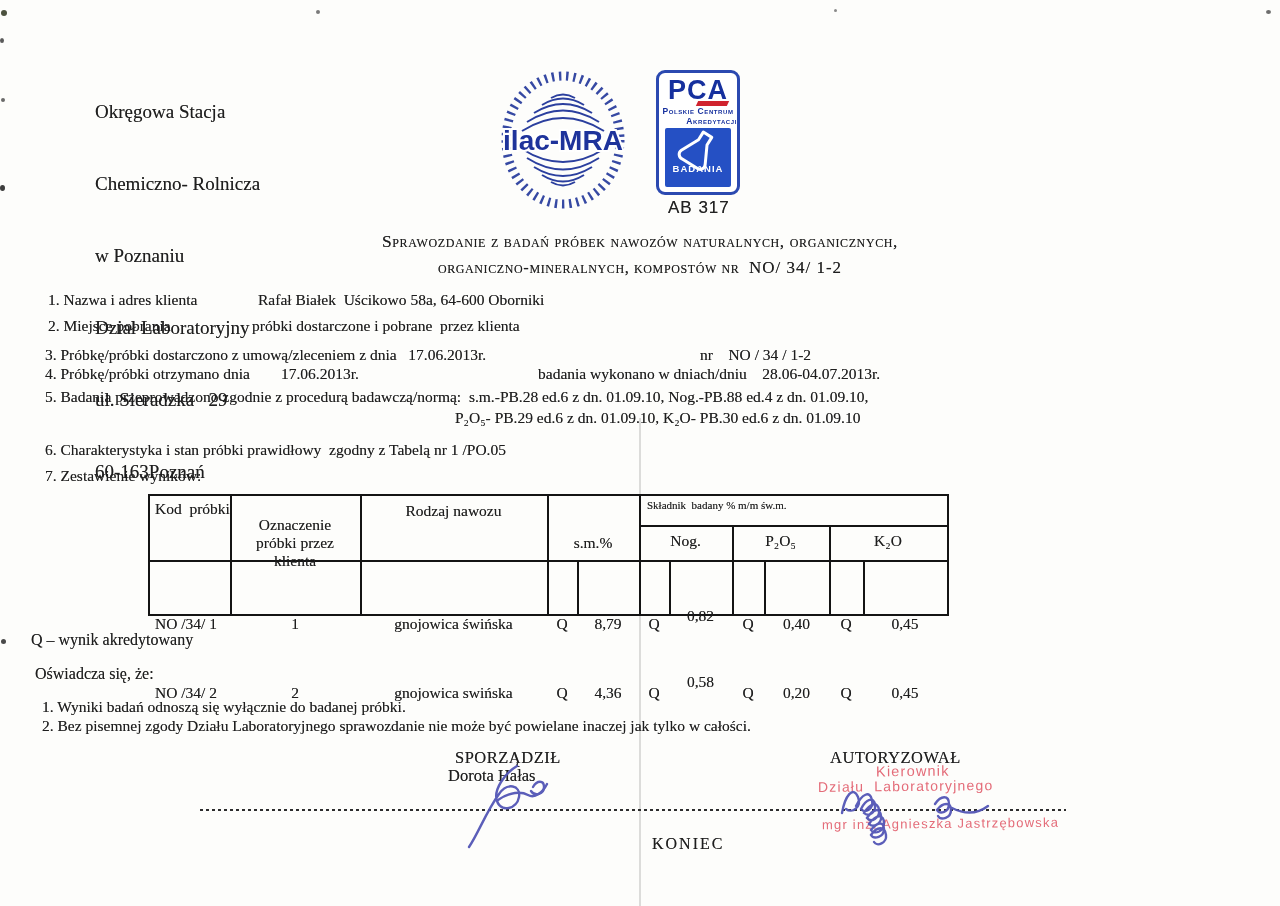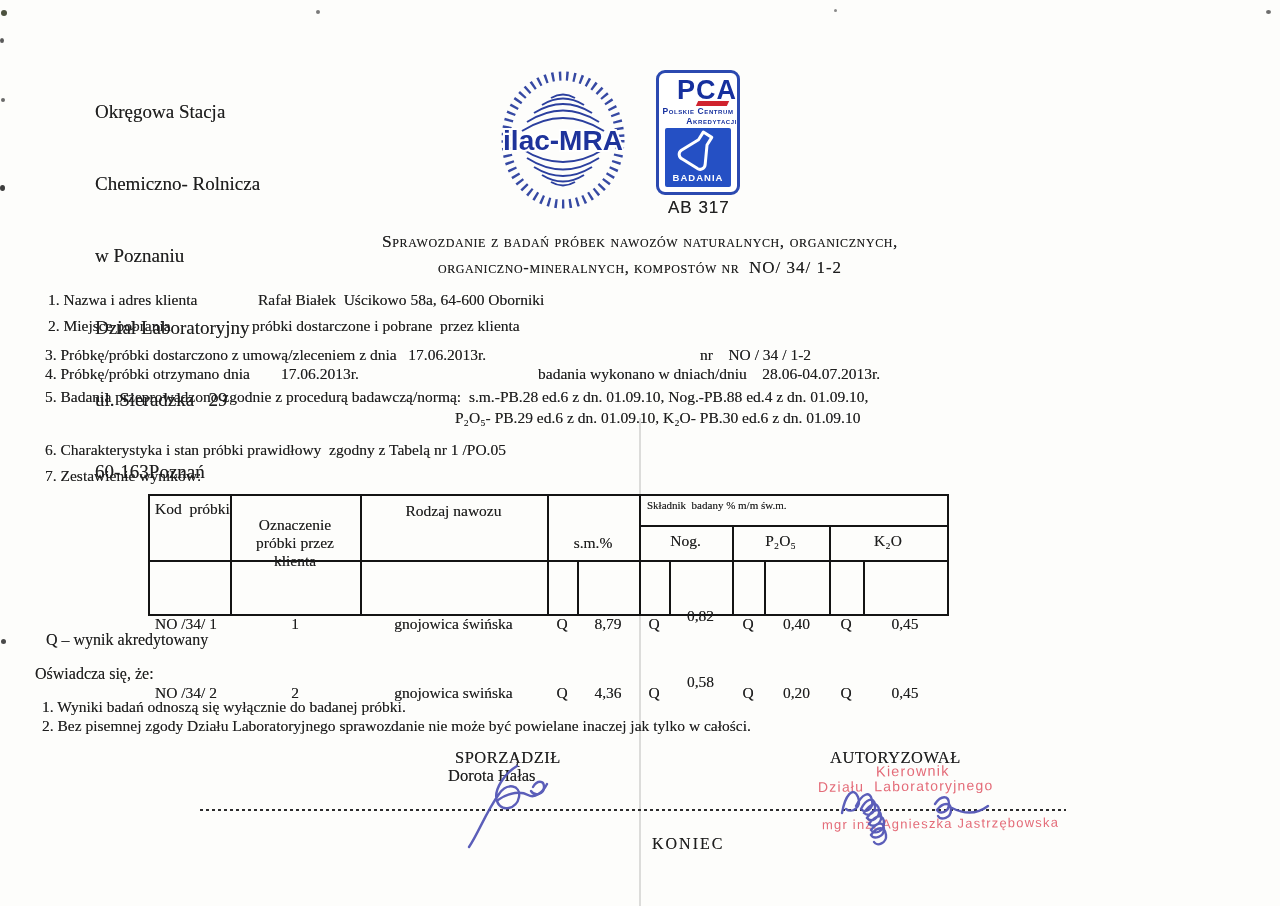--- a/index.html
+++ b/index.html
@@ -11,27 +11,27 @@
   .t{position:absolute;white-space:pre;text-shadow:0 0 .5px rgba(20,20,20,.55);}
   .sender{left:95px;top:52px;font-size:19px;line-height:24px;}
   .meta{left:968px;top:52px;font-size:18px;line-height:27px;}
   .sender div,.meta div{white-space:pre;text-shadow:0 0 .5px rgba(20,20,20,.5);}
 
   
   .ilac-svg{position:absolute;left:497px;top:66px;}
   .pca{position:absolute;left:656px;top:70px;width:84px;height:125px;
        border:3px solid #2b49b0;border-radius:9px;background:#fff;box-sizing:border-box;
        font-family:"Liberation Sans", sans-serif;}
-  .pca-word{position:absolute;left:0;right:0;top:2px;text-align:right;
+  .pca-word{position:absolute;left:0;right:0;top:2px;text-align:center;
        font-size:27px;font-weight:800;color:#16309e;letter-spacing:1px;}
   .pca-red{position:absolute;left:38px;top:28px;width:31px;height:5px;background:#d0232e;transform:skewX(-25deg);}
   .pca-sub{position:absolute;left:0;right:0;text-align:center;color:#16309e;
        font-weight:700;font-size:8.5px;font-variant:small-caps;letter-spacing:.6px;}
   .pca-box{position:absolute;left:6px;top:55px;width:66px;height:59px;background:#2550c4;border-radius:2px;}
-  .pca-badge{position:absolute;left:0;right:0;bottom:4px;text-align:center;color:#fff;
+  .pca-badge{position:absolute;left:0;right:0;bottom:13px;text-align:center;color:#fff;
        font-weight:700;font-size:9.5px;letter-spacing:1px;}
   .ab317{left:668px;top:198px;font-family:"Liberation Sans", sans-serif;font-size:17px;color:#222;letter-spacing:1px;}
 
   
   .title1{left:20px;top:231px;width:1240px;text-align:center;font-variant:small-caps;
           font-size:17.5px;letter-spacing:.6px;}
   .title2{left:20px;top:258px;width:1240px;text-align:center;}
   .title2 .sc{font-variant:small-caps;font-size:16.5px;letter-spacing:.6px;}
   .title2 .big{font-size:17px;letter-spacing:1px;}
 
@@ -195,21 +195,21 @@
     <div class="tc ctr" style="left:679px;top:70px;width:34px;line-height:23px;">
       <div>Q</div>
       <div>Q</div>
     </div>
     <div class="tc ctr" style="left:713px;top:70px;width:84px;line-height:23px;">
       <div>0,45</div>
       <div>0,45</div>
     </div>
   </div>
 
-  <div class="t" style="left:46px;top:631px;font-size:16px;text-align:right;">Q – wynik akredytowany</div>
+  <div class="t" style="left:31px;top:631px;font-size:16px;text-align:right;">Q – wynik akredytowany</div>
   <div class="t" style="left:35px;top:665px;font-size:16px;">Oświadcza się, że:</div>
   <div class="t" style="left:42px;top:698px;font-size:15.5px;">1. Wyniki badań odnoszą się wyłącznie do badanej próbki.</div>
   <div class="t" style="left:42px;top:717px;font-size:15.5px;">2. Bez pisemnej zgody Działu Laboratoryjnego sprawozdanie nie może być powielane inaczej jak tylko w całości.</div>
 
   <div class="t" style="left:455px;top:748px;font-size:16.5px;letter-spacing:.5px;">SPORZĄDZIŁ</div>
   <div class="t" style="left:448px;top:766px;font-size:16.5px;">Dorota Hałas</div>
 
   <div class="t" style="left:830px;top:748px;font-size:16.5px;letter-spacing:.5px;">AUTORYZOWAŁ</div>
   <div class="stamp" style="left:868px;top:763px;font-size:14.5px;margin-left:8px;">Kierownik</div>
   <div class="stamp" style="left:818px;top:778px;font-size:14px;">Działu  Laboratoryjnego</div>

